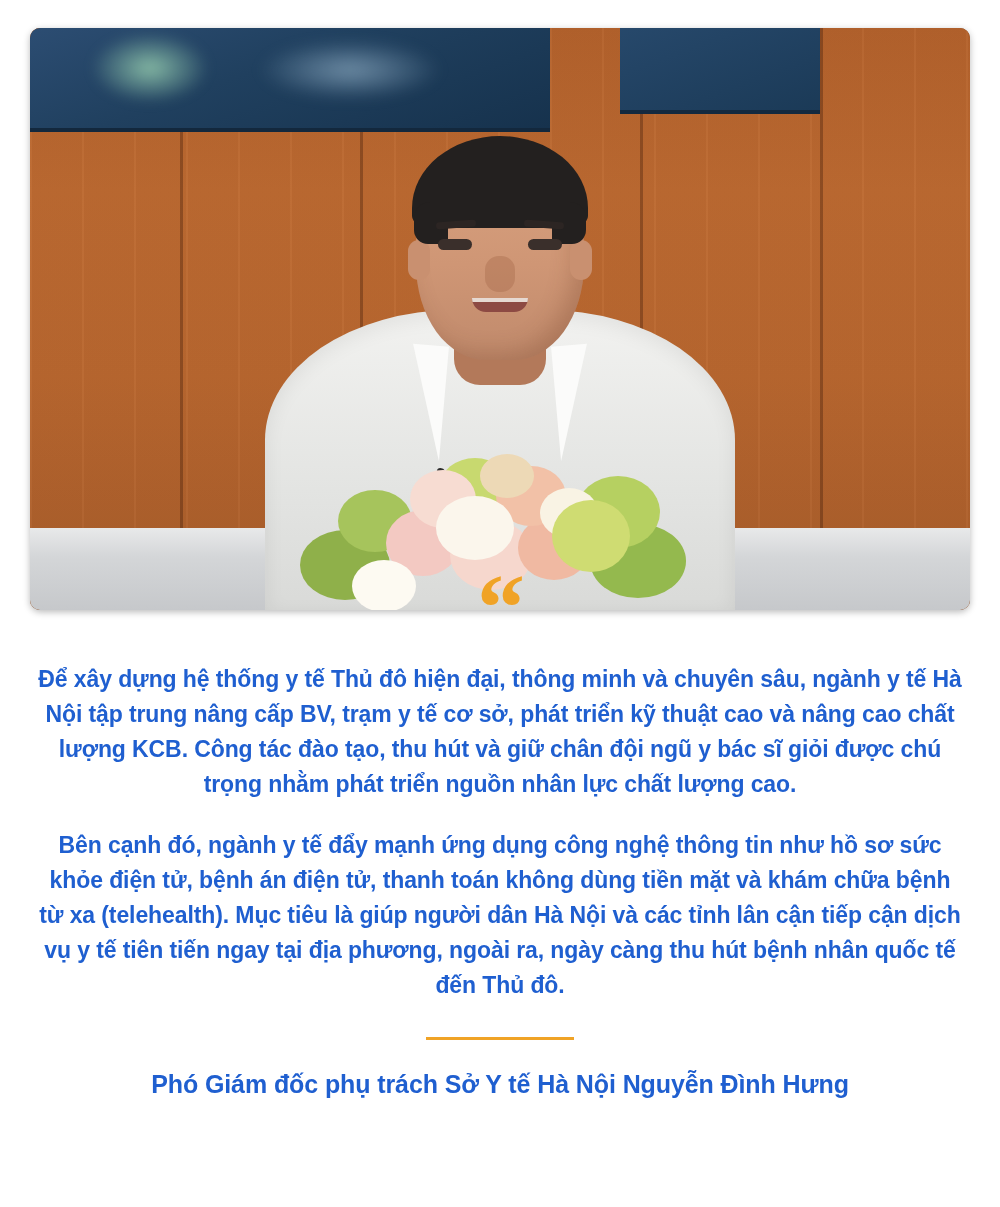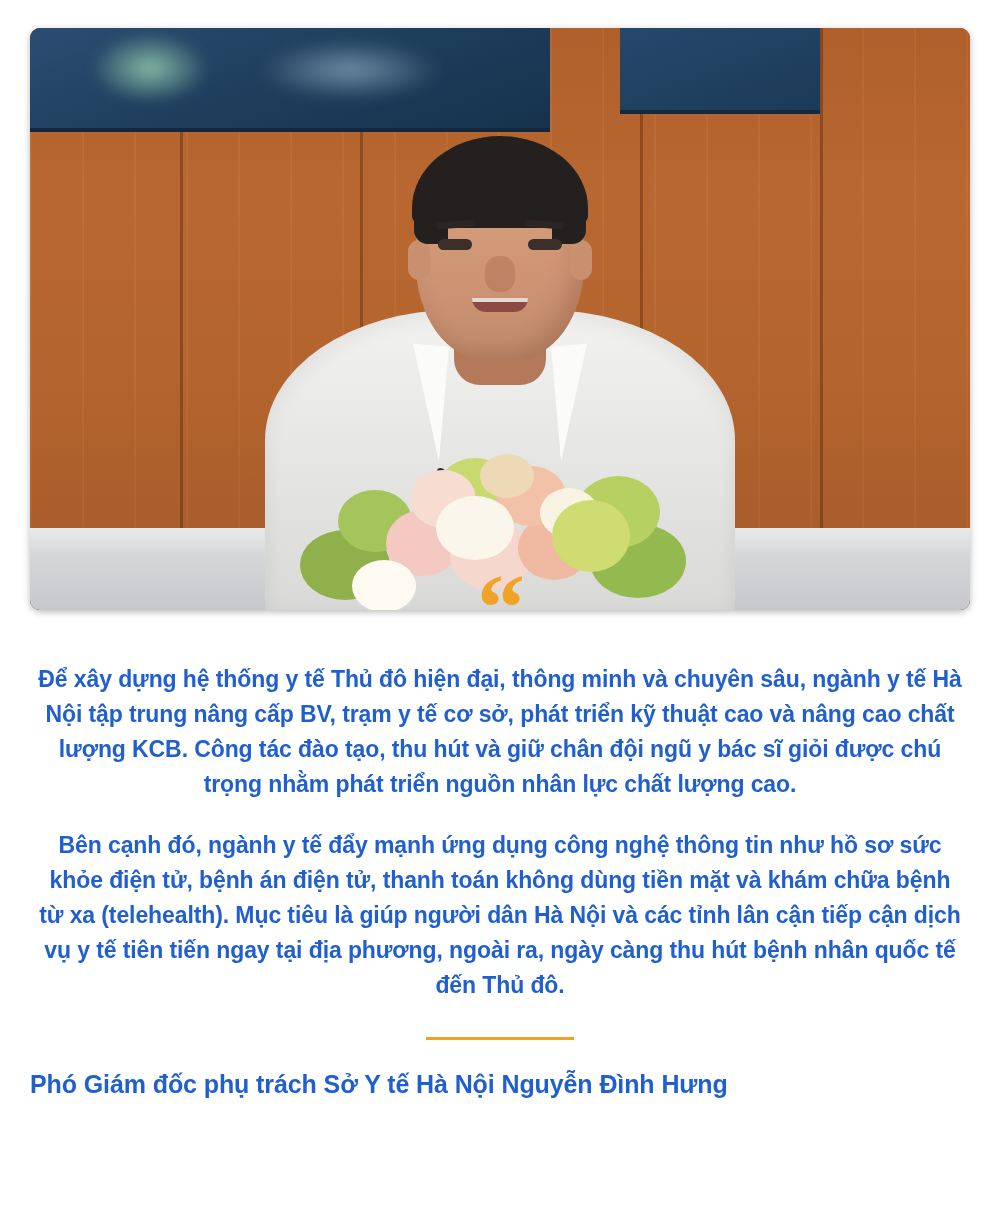--- a/index.html
+++ b/index.html
@@ -252,21 +252,21 @@
   .quote-para:last-of-type { margin-bottom: 0; margin-top: 24px; }
 
   .divider {
     width: 148px;
     height: 3px;
     background: #f0a326;
     margin: 34px auto 30px auto;
     border: 0;
   }
   .attribution {
-    text-align: left;
+    text-align: center;
     color: #1f5fd0;
     font-size: 25px;
     font-weight: 700;
     letter-spacing: -0.1px;
   }
 </style>
 </head>
 <body>
 
 <div class="quote-card">

